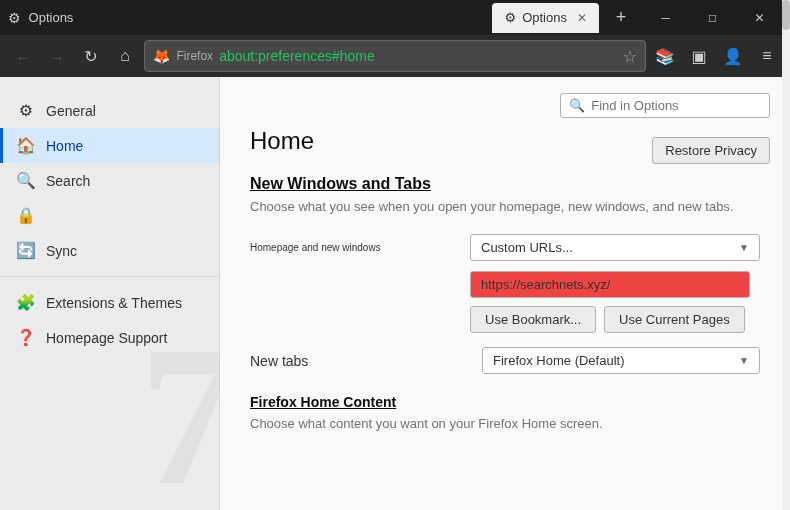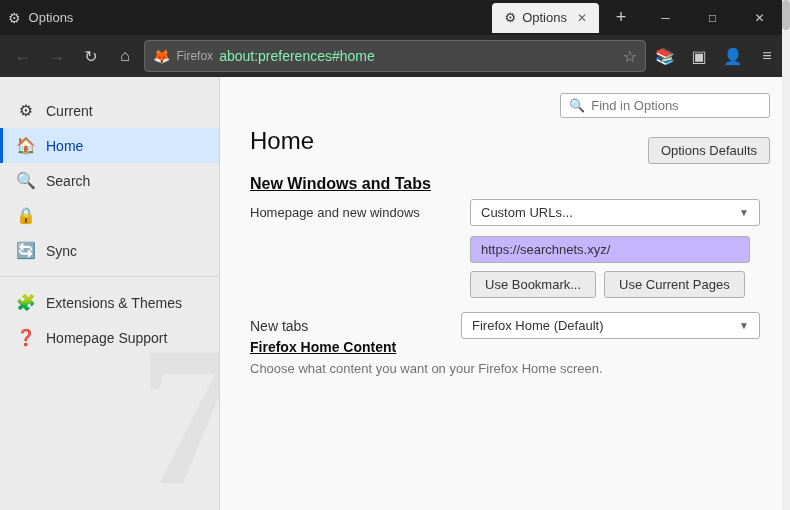--- a/index.html
+++ b/index.html
@@ -76,21 +76,21 @@
       display: flex;
       align-items: center;
       padding: 0 8px;
       gap: 6px;
       color: #ddd;
     }
     .url-bar input {
       background: none;
       border: none;
       outline: none;
-      color: #86efac;
+      color: #22c55e;
       font-size: 14px;
       flex: 1;
     }
     .firefox-logo {
       font-size: 14px;
     }
     .star-icon { color: #aaa; font-size: 16px; cursor: pointer; }
     .nav-right-icons {
       display: flex;
       align-items: center;
@@ -216,21 +216,21 @@
       color: #737373;
       margin-bottom: 20px;
     }
     .form-row {
       display: flex;
       align-items: center;
       margin-bottom: 10px;
       gap: 20px;
     }
     .form-label {
-      font-size: 13px;
+      font-size: 10px;
       color: #333;
       min-width: 200px;
     }
     .dropdown {
       display: flex;
       align-items: center;
       border: 1px solid #b0b0b0;
       border-radius: 3px;
       background: white;
       padding: 5px 10px;
@@ -241,42 +241,43 @@
     }
     .dropdown span { font-size: 13px; color: #333; }
     .dropdown .arrow { color: #666; font-size: 10px; }
     .url-input-field {
       border: 1px solid #b0b0b0;
       border-radius: 3px;
       padding: 5px 10px;
       font-size: 13px;
       color: #333;
       width: 280px;
-      background: #c4b5fd;
+      background: #ef4444;
       outline: none;
     }
     .btn-row {
       display: flex;
       gap: 8px;
       margin-bottom: 14px;
       margin-left: 220px;
     }
     .action-btn {
       background: #ebebeb;
       border: 1px solid #b0b0b0;
       border-radius: 3px;
       padding: 5px 14px;
       cursor: pointer;
       font-size: 13px;
       color: #333;
     }
     .newtab-row {
       display: flex;
       align-items: center;
-      gap: 11px;
+      gap: 32px;
+      margin-bottom: 20px;
     }
     .newtab-label { font-size: 14px; color: #333; min-width: 200px; }
 
     .firefox-home-section .section-title { font-size: 14px; font-weight: 700; }
 
     
     ::-webkit-scrollbar { width: 8px; }
     ::-webkit-scrollbar-track { background: #f0f0f0; }
     ::-webkit-scrollbar-thumb { background: #c0c0c0; border-radius: 4px; }
 
@@ -334,21 +335,21 @@
     <div class="nav-icon-btn">👤</div>
     <div class="nav-icon-btn">≡</div>
   </div>
 </div>
 
 <div class="main-content">
 
   <div class="sidebar">
     <div class="sidebar-item">
       <span class="icon">⚙</span>
-      <span>Current</span>
+      <span>General</span>
     </div>
     <div class="sidebar-item active">
       <span class="icon">🏠</span>
       <span>Home</span>
     </div>
     <div class="sidebar-item">
       <span class="icon">🔍</span>
       <span>Search</span>
     </div>
     <div class="sidebar-item">
@@ -375,23 +376,24 @@
 
     <div class="find-options-bar">
       <div class="find-options-input">
         <span class="find-icon">🔍</span>
         <input type="text" placeholder="Find in Options" style="">
       </div>
     </div>
 
     <h1 class="page-title">Home</h1>
 
-    <button class="restore-btn">Options Defaults</button>
+    <button class="restore-btn">Restore Privacy</button>
 
     <div class="section-title">New Windows and Tabs</div>
+    <div class="section-desc">Choose what you see when you open your homepage, new windows, and new tabs.</div>
 
     <div class="form-row">
       <span class="form-label">Homepage and new windows</span>
       <div class="dropdown">
         <span>Custom URLs...</span>
         <span class="arrow">▼</span>
       </div>
     </div>
 
     <div style="margin-bottom:8px; margin-left:220px;">

